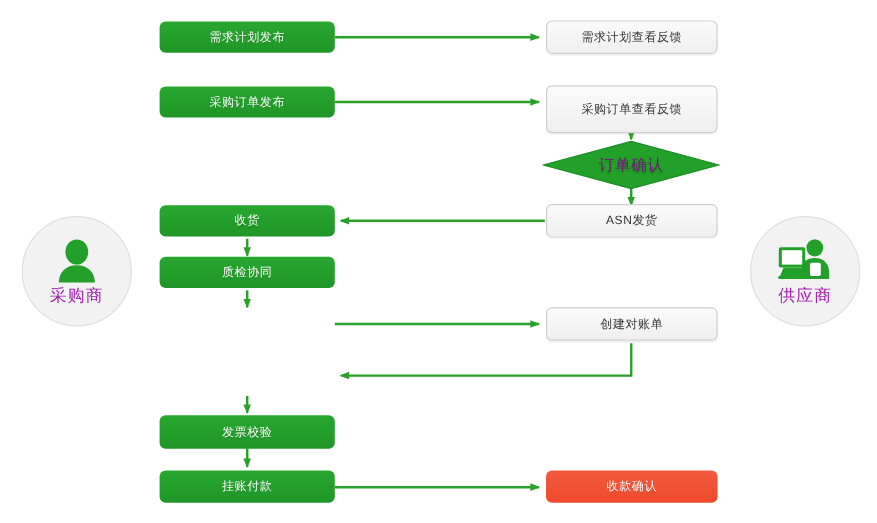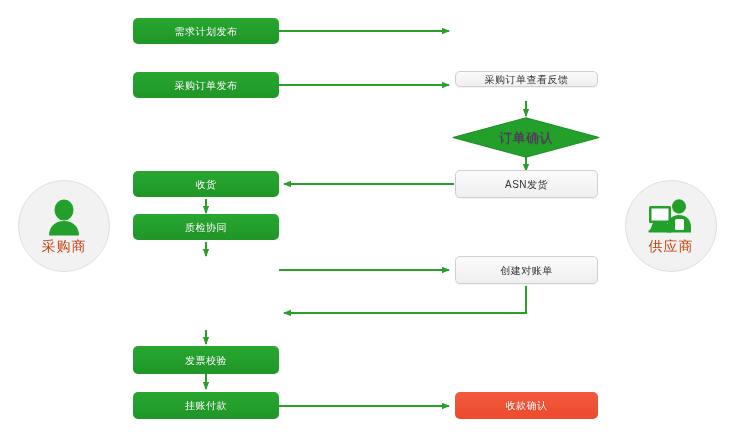--- a/index.html
+++ b/index.html
@@ -118,21 +118,21 @@
   .actor .glyph {
     width: 46px;
     height: 40px;
     display: flex;
     align-items: flex-end;
     justify-content: center;
     margin-bottom: 1px;
   }
   .actor .aname {
     font-size: 14px;
-    color: #c2410c;
+    color: #a21caf;
     letter-spacing: 1px;
     white-space: nowrap;
   }
 </style>
 </head>
 <body>
 
 <div id="canvas">
 
   <svg id="edges" viewBox="0 0 731 436" xmlns="http://www.w3.org/2000/svg">
@@ -196,26 +196,29 @@
         <rect x="27" y="20" width="9" height="11" rx="1.5" fill="#ffffff"></rect>
       </svg>
     </div>
     <div class="aname">供应商</div>
   </div>
 
   <div class="node green" style="left:133px; top:18px; width:146px; height:26px;">
     <span>需求计划发布</span>
   </div>
 
+  <div class="node gray" style="left:455px; top:17px; width:143px; height:28px;">
+    <span>需求计划查看反馈</span>
+  </div>
 
   <div class="node green" style="left:133px; top:72px; width:146px; height:26px;">
     <span>采购订单发布</span>
   </div>
 
-  <div class="node gray" style="left:455px; top:71px; width:143px; height:16px;">
+  <div class="node gray" style="left:455px; top:71px; width:143px; height:40px;">
     <span>采购订单查看反馈</span>
   </div>
 
   <div class="diamond green" style="left:452px; top:117px; width:148px; height:41px;">
     <svg width="148" height="41" viewBox="0 0 148 41" xmlns="http://www.w3.org/2000/svg">
       <polygon points="74,0.8 147.2,20.5 74,40.2 0.8,20.5" fill="#22a02a" stroke="#1c8c24" stroke-width="1"></polygon>
     </svg>
     <div class="dlabel">订单确认</div>
   </div>
 

